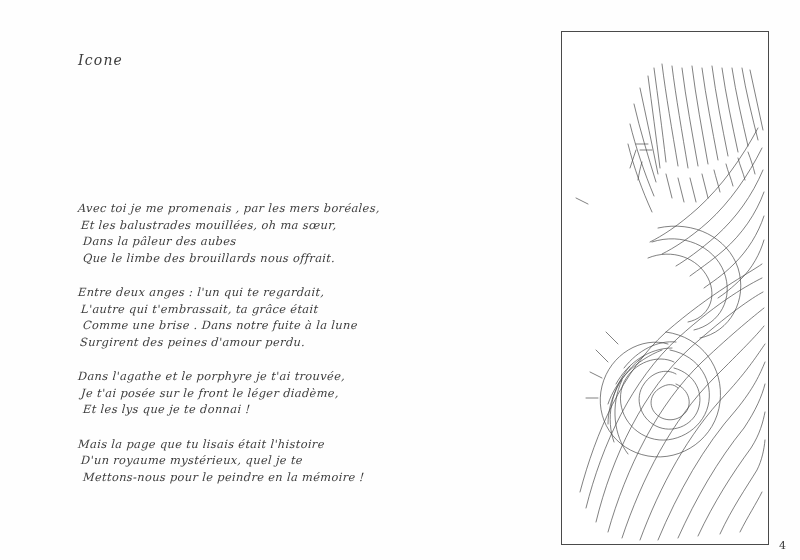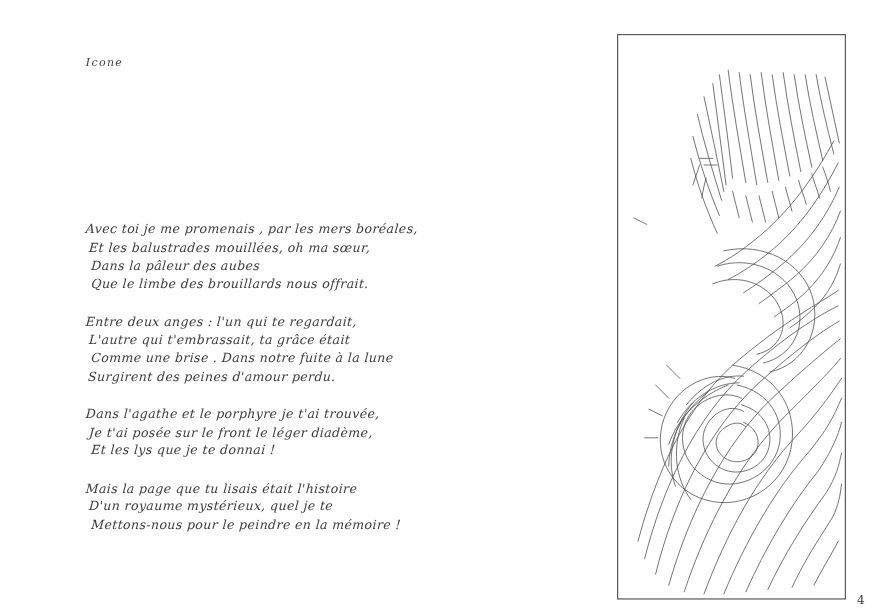--- a/index.html
+++ b/index.html
@@ -23,21 +23,21 @@
 
   
   .poem-area {
     position: absolute;
     left: 78px;
     top: 52px;
     width: 420px;
   }
   .poem-title {
     font-family: "DejaVu Serif", serif;
-    font-size: 10px;
+    font-size: 14px;
     font-style: italic;
     letter-spacing: 1.2px;
     color: #3c3c3c;
     margin-bottom: 12px;
   }
   .stanzas {
     position: absolute;
     left: 78px;
     top: 200px;
     width: 430px;

